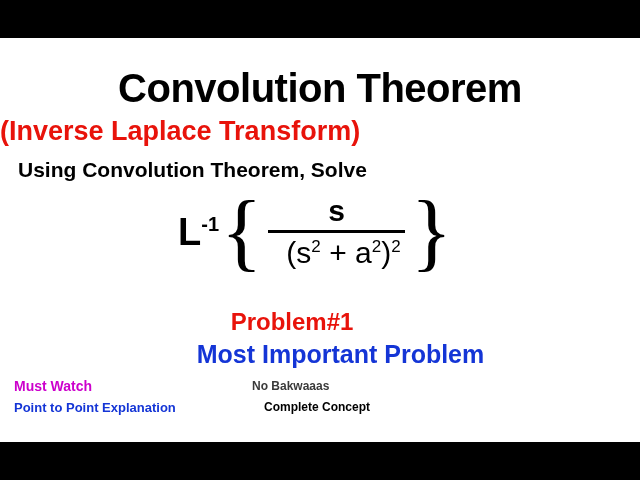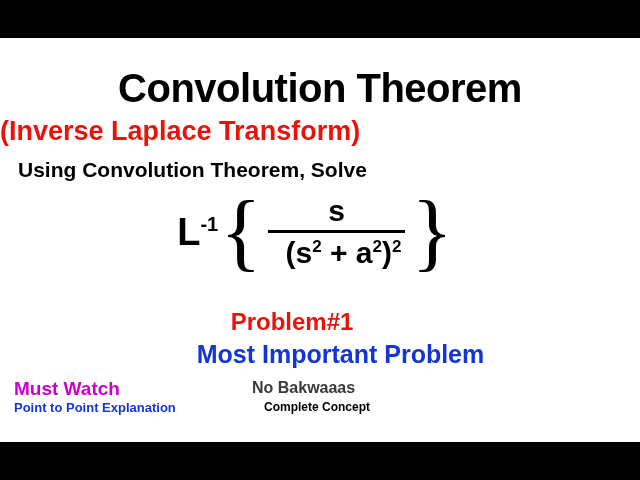--- a/index.html
+++ b/index.html
@@ -107,21 +107,21 @@
     font-weight: bold;
     padding: 0 6px 2px 6px;
   }
   .frac .line {
     height: 3px;
     background: #000000;
     width: 100%;
   }
   .frac .den {
     font-size: 30px;
-    font-weight: bold;
+    font-weight: normal;
     padding: 3px 4px 0 4px;
     white-space: nowrap;
     margin-left: 14px;
   }
   .frac sup {
     font-size: 17px;
     vertical-align: super;
   }
 
   .problem-no {
@@ -146,37 +146,37 @@
     font-weight: bold;
     color: #1435d6;
     padding-left: 41px;
     box-sizing: border-box;
   }
 
   .must-watch {
     position: absolute;
     left: 14px;
     top: 340px;
-    font-size: 19px;
+    font-size: 14px;
     font-weight: bold;
     color: #cc00cc;
   }
   .point-to-point {
     position: absolute;
     left: 14px;
     top: 362px;
     font-size: 13px;
     font-weight: bold;
     color: #1435d6;
   }
   .no-bakwaas {
     position: absolute;
     left: 252px;
     top: 341px;
-    font-size: 16px;
+    font-size: 12px;
     font-weight: bold;
     color: #3a3a3a;
   }
   .complete-concept {
     position: absolute;
     left: 252px;
     top: 362px;
     font-size: 12px;
     font-weight: bold;
     color: #000000;

